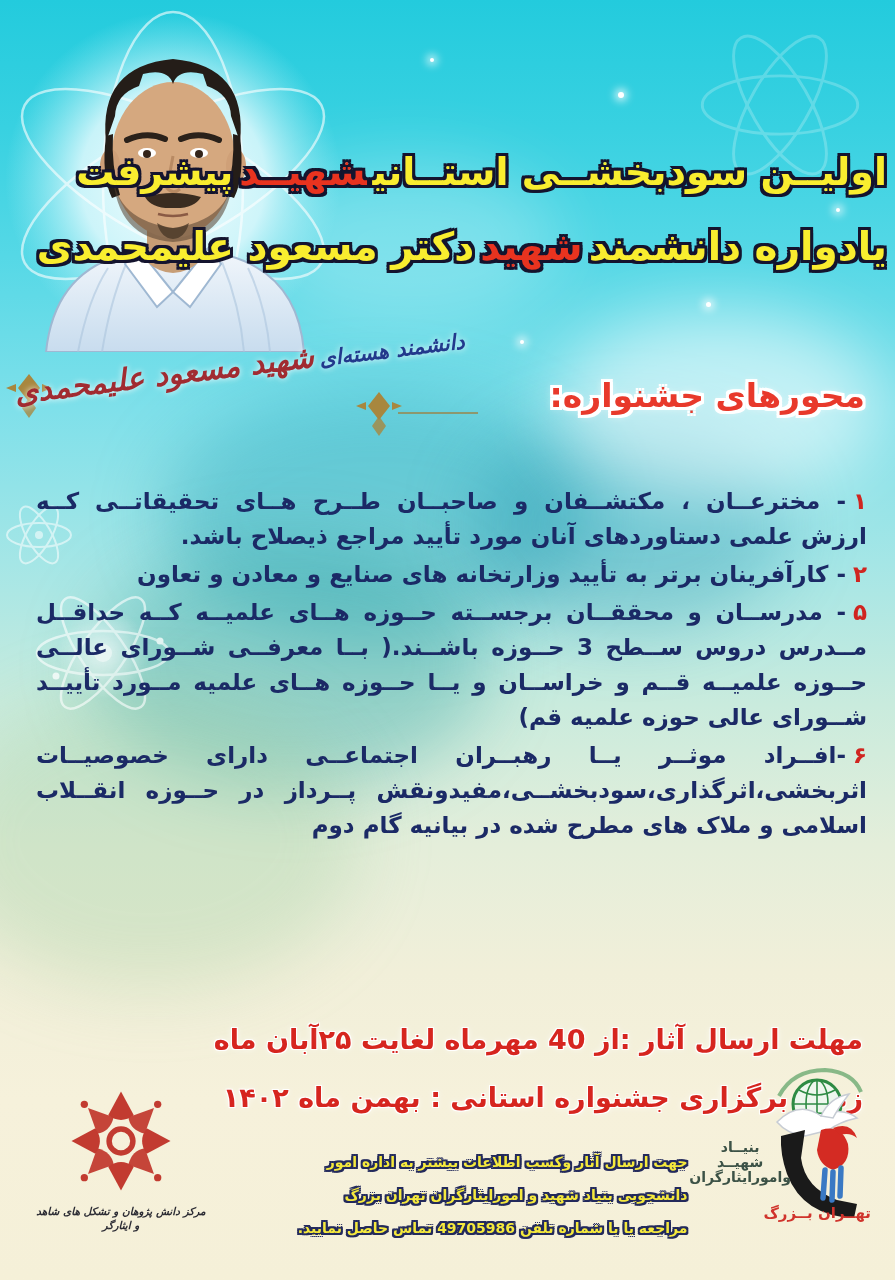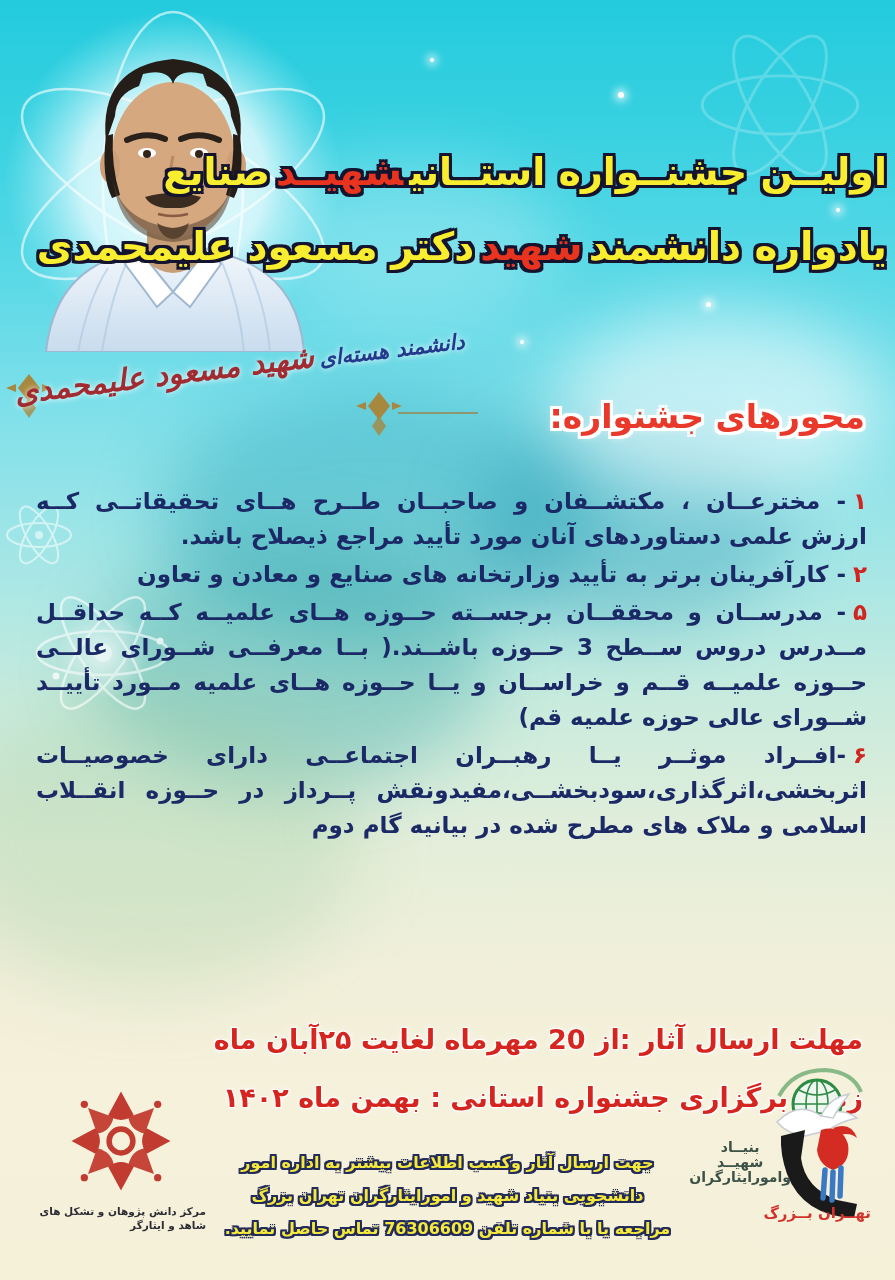--- a/index.html
+++ b/index.html
@@ -43,46 +43,46 @@
       -2px -2px 0 #14142e,2px -2px 0 #14142e,-2px 2px 0 #14142e,2px 2px 0 #14142e;}
   .title-1{font-size:38px;}
   .title-2{font-size:39px;margin-top:30px;}
   .title-line .hl{color:#e8331f;margin:0 6px;}
 
   
   .section-title{position:absolute;right:30px;top:376px;font-size:33px;color:#e8392b;white-space:nowrap;
     text-shadow:
       -3px -3px 0 #fff,0 -3px 0 #fff,3px -3px 0 #fff,
       -3px 0 0 #fff,3px 0 0 #fff,
-      -3px 3px 0 #fff,0 3px 0 #fff,3px 3px 0 #fff,0 0 10px rgba(255,255,255,.9); margin-top: 21px;}
+      -3px 3px 0 #fff,0 3px 0 #fff,3px 3px 0 #fff,0 0 10px rgba(255,255,255,.9);}
 
   
   .topics{position:absolute;right:28px;left:36px;top:440px;color:#1b2a66;
     font-size:23px;line-height:35px;text-align:justify;margin-top:44px;}
   .topic{margin-bottom:3px;}
   .topic .num{color:#d02520;margin-left:7px;}
 
   
   .date-line{position:absolute;right:32px;white-space:nowrap;font-size:27px;color:#d6251f;
     text-shadow:-1px -1px 0 #fff,1px -1px 0 #fff,-1px 1px 0 #fff,1px 1px 0 #fff,0 0 7px rgba(255,255,255,.8);}
   .date-1{top:1024px;}
   .date-2{top:1082px;}
 
   
   .contact{position:absolute;left:50%;transform:translateX(-50%);top:1146px;width:480px;
-    text-align:center;font-size:16px;line-height:33px;color:#f5e93d;
+    text-align:right;font-size:14px;line-height:33px;color:#f5e93d;
     text-shadow:
       -2px -2px 0 #232a5c,0 -2px 0 #232a5c,2px -2px 0 #232a5c,
       -2px 0 0 #232a5c,2px 0 0 #232a5c,
       -2px 2px 0 #232a5c,0 2px 0 #232a5c,2px 2px 0 #232a5c;}
 
   
   .logo-left{position:absolute;left:36px;top:1086px;width:170px;text-align:center;}
-  .logo-left .caption{margin-top:4px;font-size:10.5px;color:#2c2c34;
-    font-weight:700;line-height:14px;text-align:right;}
+  .logo-left .caption{margin-top:4px;font-size:10.5px;font-style:italic;color:#2c2c34;
+    font-weight:700;line-height:14px;}
   .logo-right{position:absolute;right:6px;top:1066px;width:156px;height:190px;}
   .lr-words{position:absolute;right:98px;top:74px;text-align:center;font-size:14px;line-height:15px;
     color:#3c5246;white-space:nowrap;}
   .lr-city{position:absolute;right:18px;top:138px;width:120px;
     font-size:15px;color:#d0342c;white-space:nowrap;}
 </style>
 </head>
 <body>
 
 <div class="poster">
@@ -207,21 +207,21 @@
       </g>
   </svg>
   <div class="orn-line"></div>
   <div class="signature">
     <span class="sig-blue">دانشمند هسته‌ای</span>
     <span class="sig-red">شهید مسعود علیمحمدی</span>
   </div>
 
   <div class="title-wrap">
     <div class="title-line title-1">
-      <span>اولیــن جشنــواره استــانی</span><span class="hl">شهیــد</span><span>صنایع</span>
+      <span>اولیــن سودبخشــی استــانی</span><span class="hl">شهیــد</span><span>پیشرفت</span>
     </div>
     <div class="title-line title-2">
       <span>یادواره دانشمند</span><span class="hl">شهید</span><span>دکتر مسعود علیمحمدی</span>
     </div>
   </div>
 
   <div class="section-title">محورهای جشنواره:</div>
 
   <div class="topics">
     <div class="topic">
@@ -231,27 +231,27 @@
       <span class="num">۲</span><span>- کارآفرینان برتر به تأیید وزارتخانه های صنایع و معادن و تعاون</span>
     </div>
     <div class="topic">
       <span class="num">۵</span><span>- مدرســان و محققــان برجســته حــوزه هــای علمیــه کــه حداقــل مــدرس دروس ســطح 3 حــوزه باشــند.( بــا معرفــی شــورای عالــی حــوزه علمیــه قــم و خراســان و یــا حــوزه هــای علمیه مــورد تأییــد شــورای عالی حوزه علمیه قم)</span>
     </div>
     <div class="topic">
       <span class="num">۶</span><span>-افــراد موثــر یــا رهبــران اجتماعــی دارای خصوصیــات اثربخشی،اثرگذاری،سودبخشــی،مفیدونقش پــرداز در حــوزه انقــلاب اسلامی و ملاک های مطرح شده در بیانیه گام دوم</span>
     </div>
   </div>
 
-  <div class="date-line date-1">مهلت ارسال آثار :از 20 مهرماه لغایت ۲۵آبان ماه</div>
+  <div class="date-line date-1">مهلت ارسال آثار :از 40 مهرماه لغایت ۲۵آبان ماه</div>
   <div class="date-line date-2">زمان برگزاری جشنواره استانی : بهمن ماه ۱۴۰۲</div>
 
   <div class="contact">
     <div>جهت ارسال آثار وکسب اطلاعات بیشتر به اداره امور</div>
     <div>دانشجویی بنیاد شهید و امورایثارگران تهران بزرگ</div>
-    <div>مراجعه یا با شماره تلفن 76306609 تماس حاصل نمایید.</div>
+    <div>مراجعه یا با شماره تلفن 49705986 تماس حاصل نمایید.</div>
   </div>
 
   <div class="logo-left">
     <svg width="120" height="110" viewBox="0 0 120 120">
       <g fill="#c23b30">
         <path d="M60 6 L74 32 Q60 42 46 32 Z"></path>
         <path d="M60 114 L46 88 Q60 78 74 88 Z"></path>
         <path d="M6 60 L32 46 Q42 60 32 74 Z"></path>
         <path d="M114 60 L88 74 Q78 60 88 46 Z"></path>
         <path d="M24 24 L52 34 Q48 50 34 52 Z" opacity=".95"></path>

